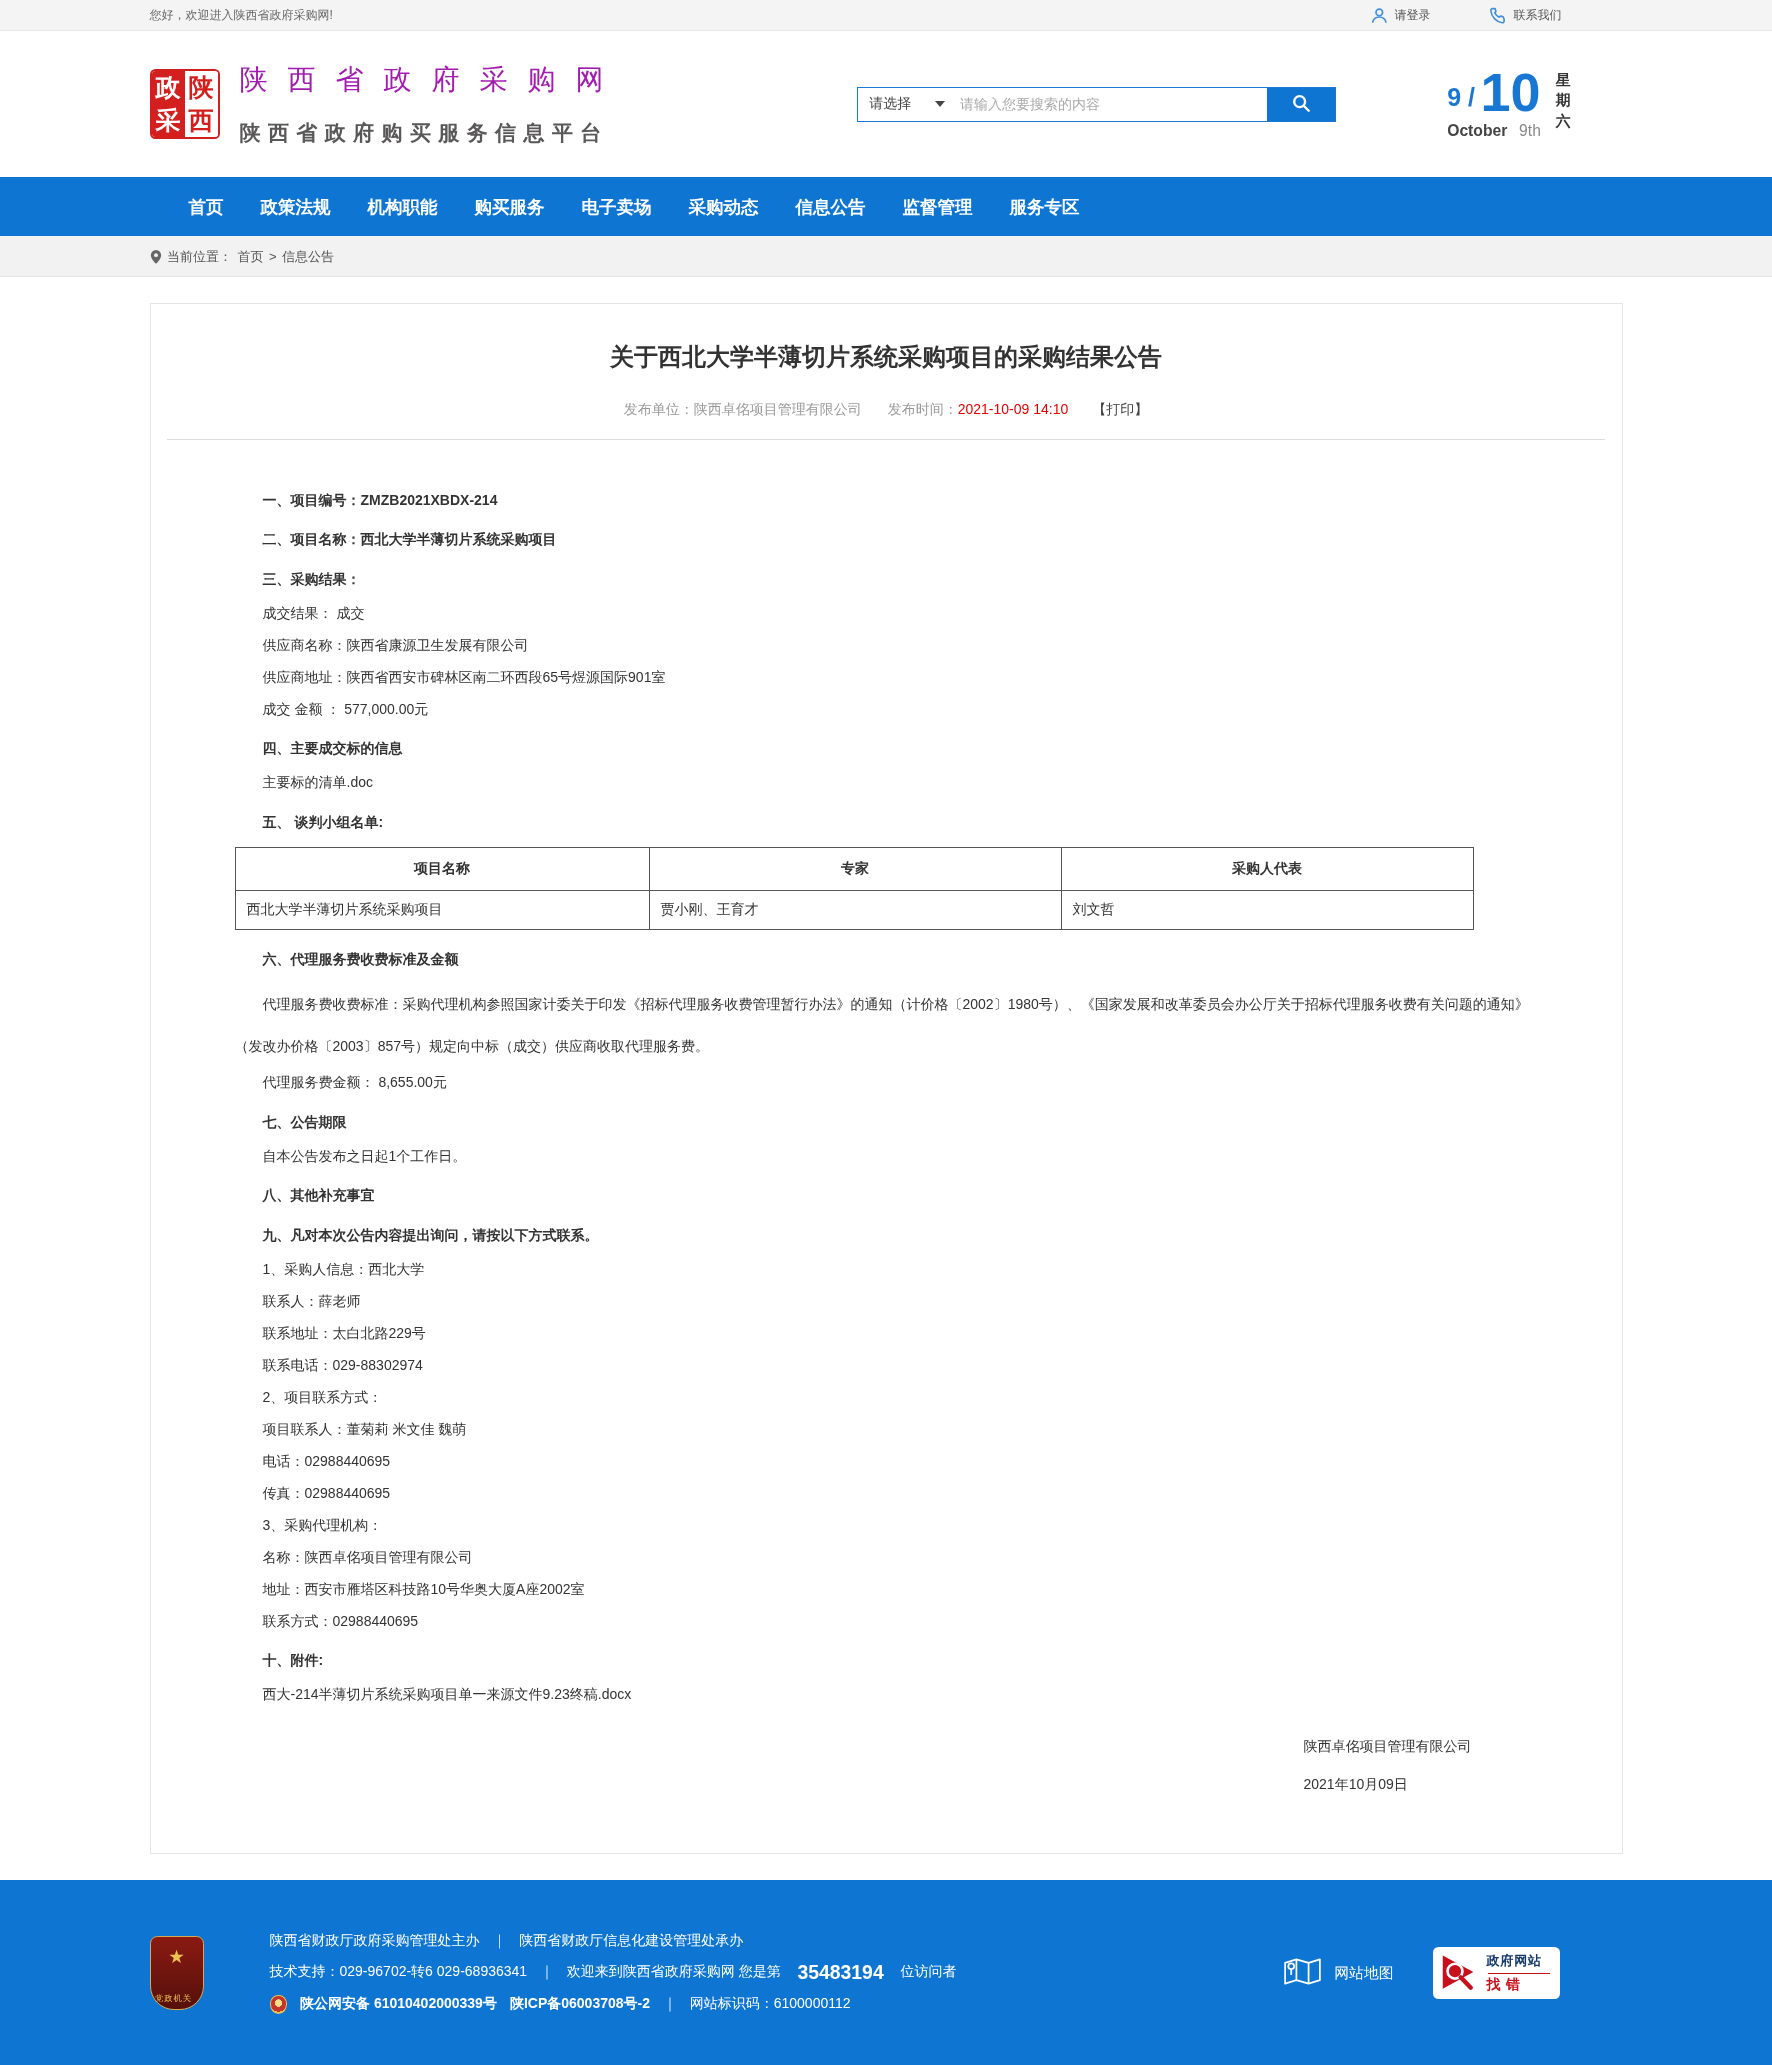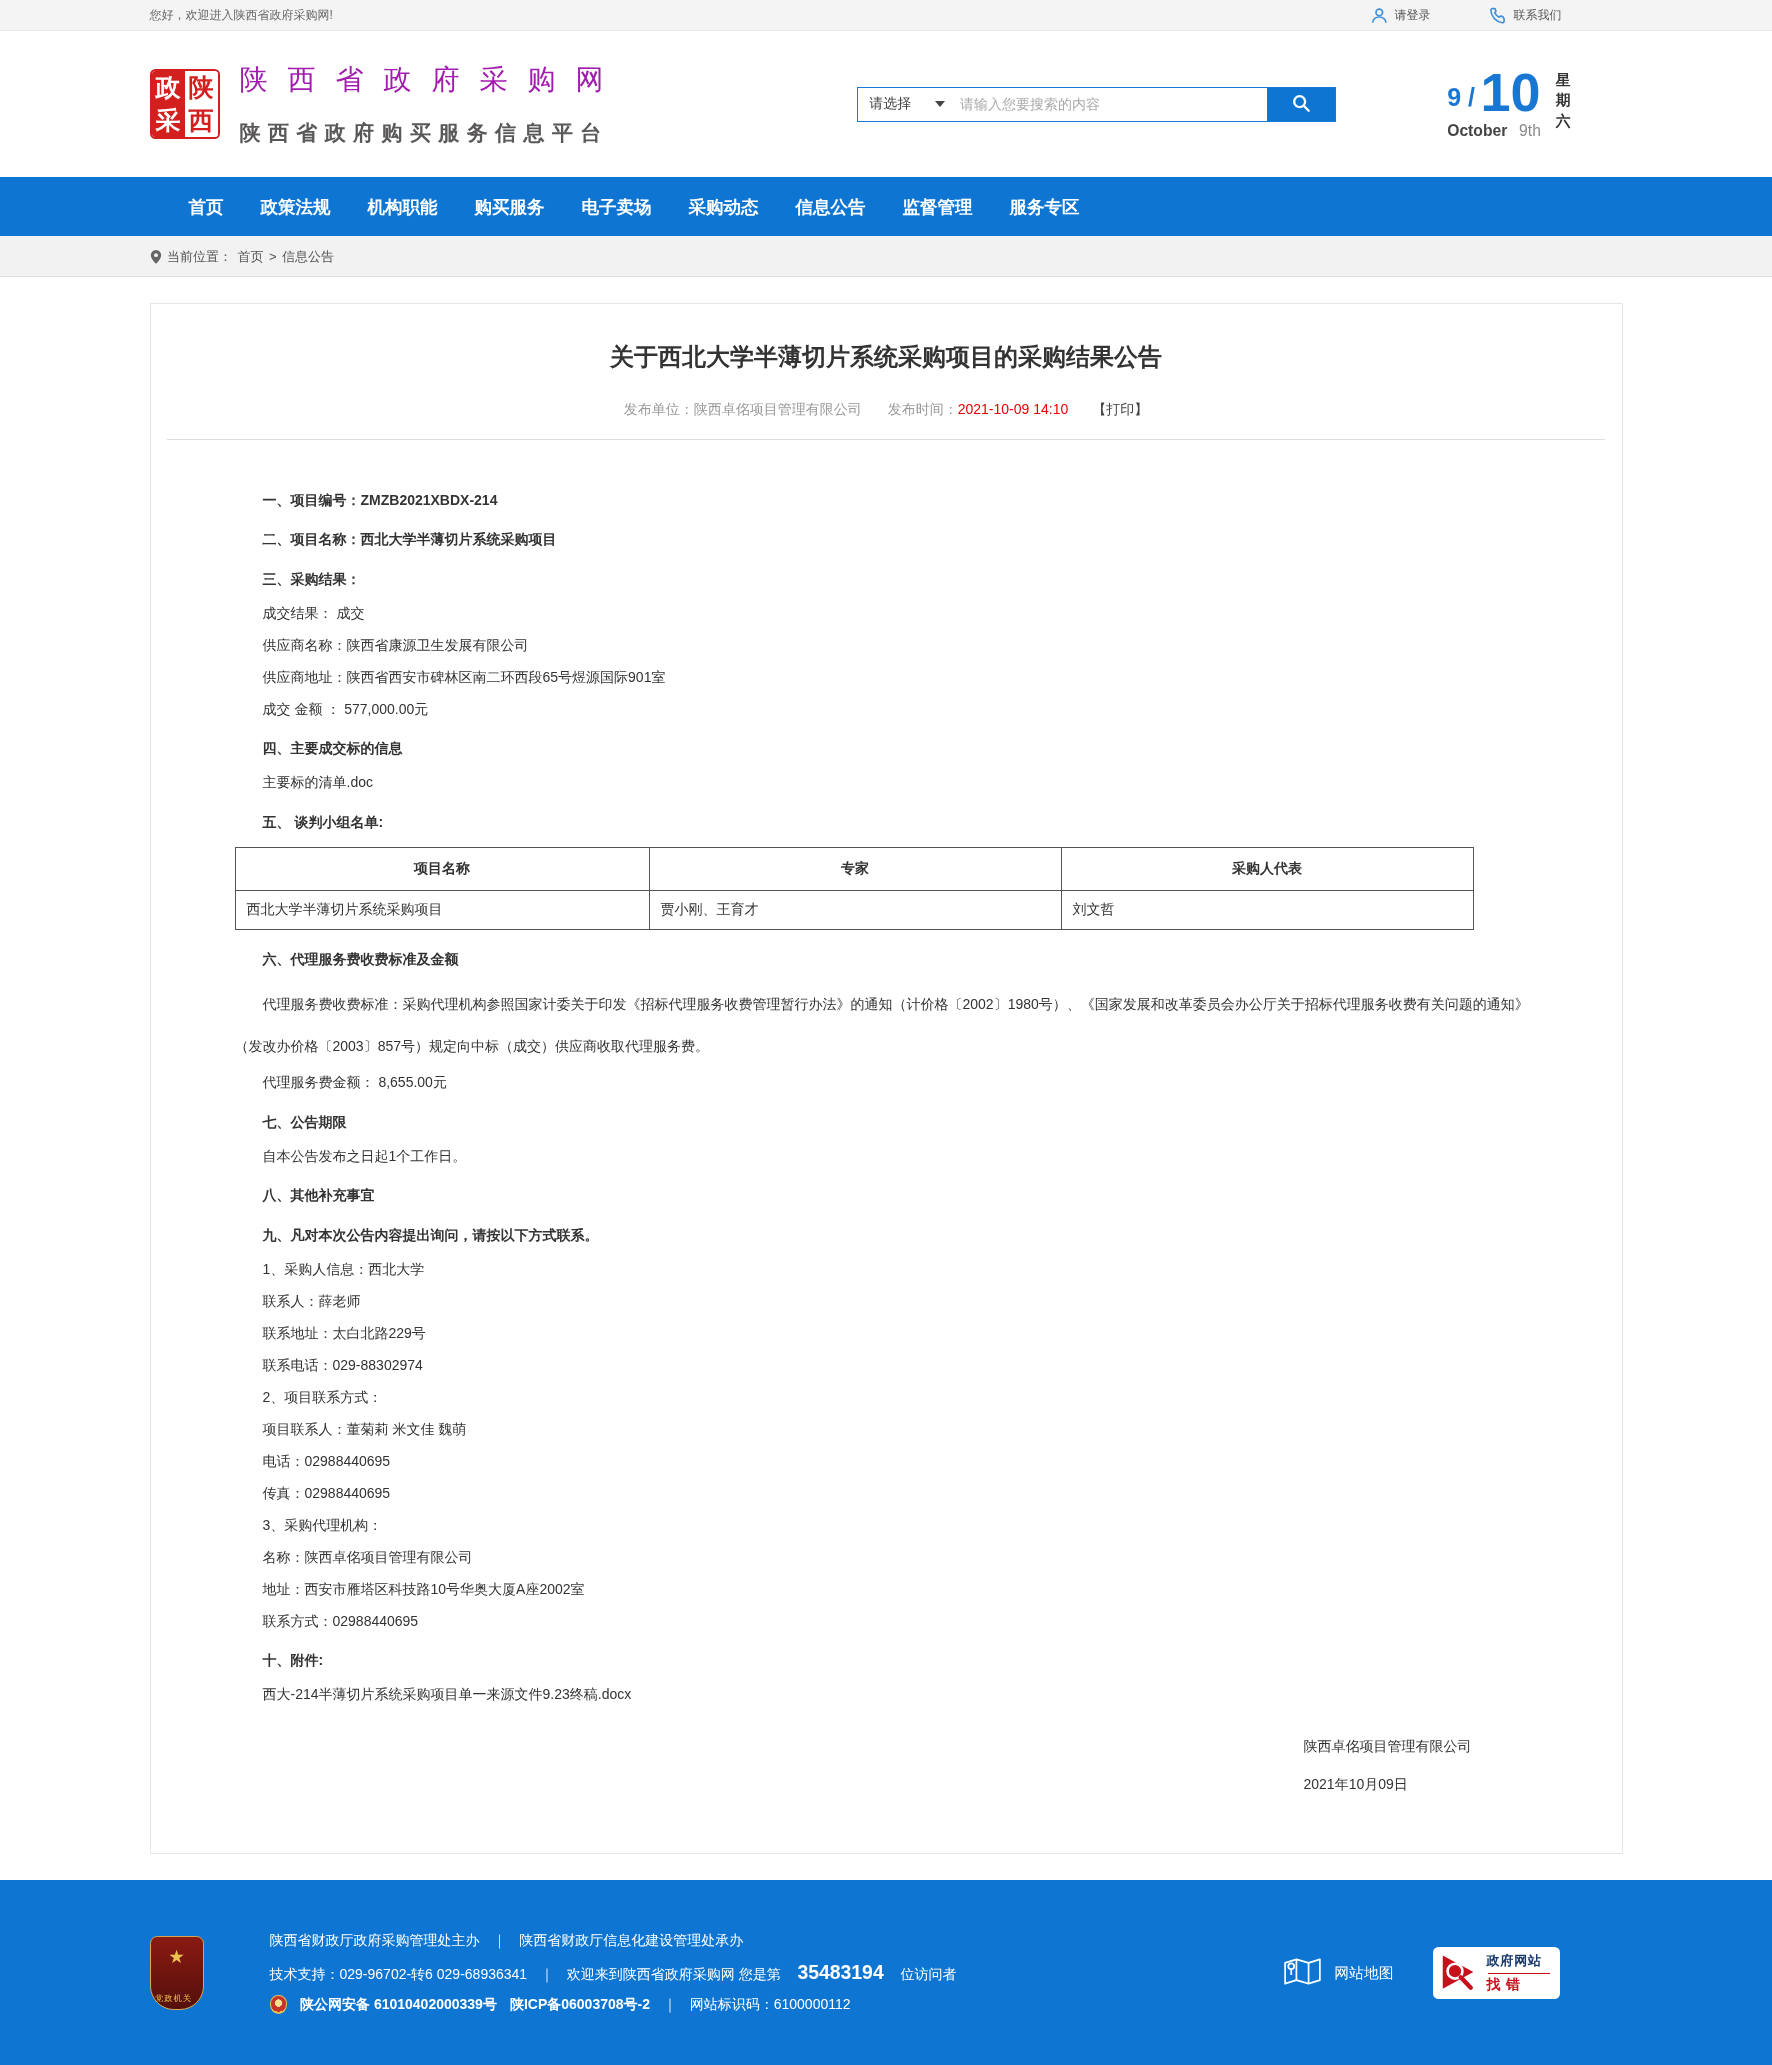--- a/index.html
+++ b/index.html
@@ -75,21 +75,21 @@
   .signature-block { text-align:left; font-size:14px; color:#333; }
   .signature-block .sig-date { margin-top:20px; }
 
   
   .footer { background:#0e76d2; height:186px; margin-top:26px; }
   .footer .inner { display:flex; align-items:center; height:186px; }
   .emblem { width:54px; height:74px; background:linear-gradient(#8a1a12,#55100b); border:1.8px solid #d8a84e; border-radius:7.4px 7.4px 24px 24px; position:relative; flex:none; }
   .emblem .star { position:absolute; top:9.2px; left:0; right:0; text-align:center; color:#ecc24f; font-size:18.5px; }
   .emblem .emblem-label { position:absolute; bottom:5.5px; left:0; right:6px; text-align:center; color:#ecc24f; font-size:8.3px; letter-spacing:0.9px; }
   .foot-text { margin-left:66px; color:#fff; font-size:14px; }
-  .foot-line { display:flex; align-items:flex-end; gap:13px; margin-bottom:11px; white-space:nowrap; }
+  .foot-line { display:flex; align-items:center; gap:13px; margin-bottom:11px; white-space:nowrap; }
   .foot-line:last-child { margin-bottom:0; }
   .foot-sep { opacity:.9; }
   .visitor-count { font-size:19.4px; font-weight:bold; margin:0 3.7px; }
   .police-badge { width:17.5px; height:19.4px; border-radius:50% 50% 52% 52% / 46% 46% 54% 54%; background:radial-gradient(circle at 50% 42%, #ffe08a 0 30%, #c8342a 31% 68%, #f0c14b 69%); border:0.9px solid #e8c35a; flex:none; }
   .foot-link { cursor:pointer;font-weight:bold; }
   .foot-right { margin-left:auto; display:flex; align-items:center; gap:39px; margin-right:63px; }
   .sitemap { display:flex; align-items:center; gap:11px; color:#fff; font-size:14.8px; cursor:pointer; }
   .finderr { width:127px; height:52px; background:#fff; border-radius:5.5px; display:flex; align-items:center; gap:7.4px; padding:4.6px 7.4px 4.6px 5.5px; cursor:pointer; }
   .finderr-txt { flex:1; text-align:left; }
   .finderr-top { color:#16386b; font-weight:bold; font-size:13px; letter-spacing:0.9px; }

